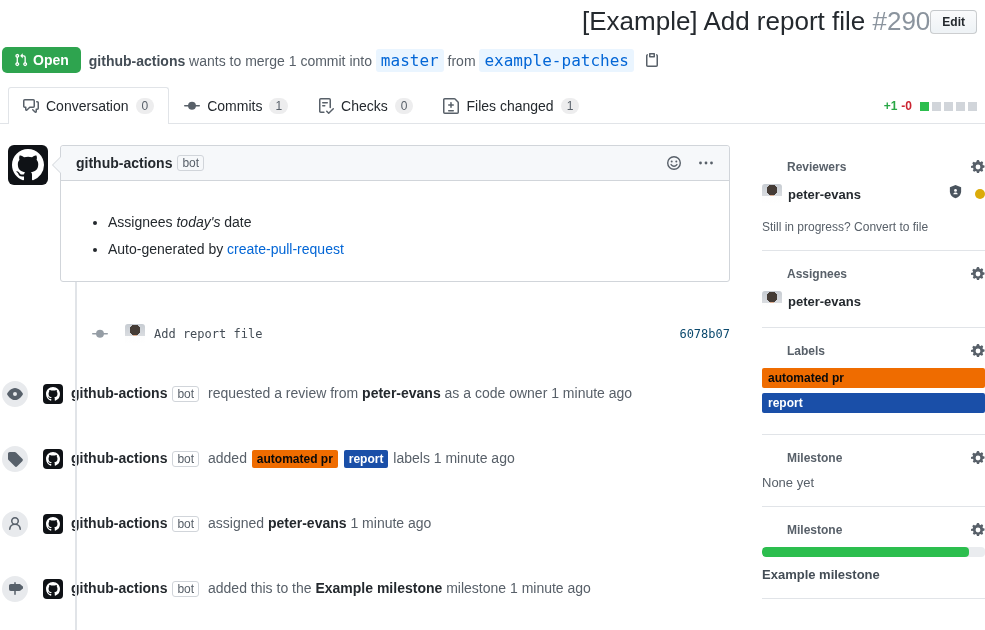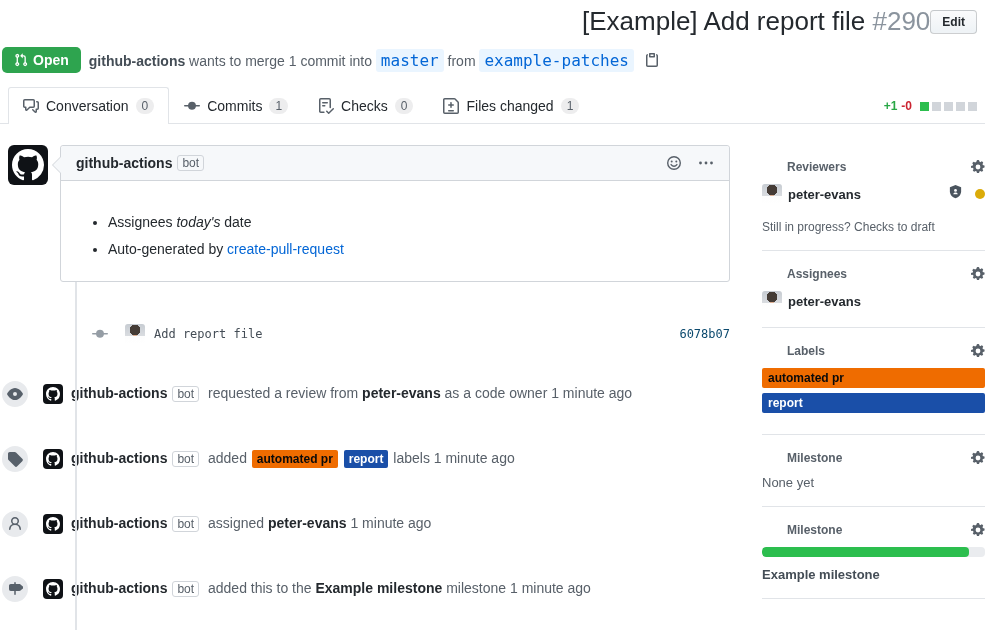--- a/index.html
+++ b/index.html
@@ -295,21 +295,21 @@
           <span class="shield">
             <svg width="15" height="15" viewBox="0 0 16 16" fill="currentColor">
                 <path d="M8 0l6 2.5v4.1c0 3.5-2.46 6.56-6 7.4-3.54-.84-6-3.9-6-7.4V2.5L8 0z"></path>
                 <circle cx="8" cy="5.8" r="1.5" fill="#fff"></circle>
                 <path d="M5.6 9.9c.2-1.3 1.2-2 2.4-2s2.2.7 2.4 2H5.6z" fill="#fff"></path>
               </svg>
           </span>
           <span class="dot"></span>
         </span>
       </div>
-      <div class="hint"><span>Still in progress? </span><span class="cvt">Checks to draft</span></div>
+      <div class="hint"><span>Still in progress? </span><span class="cvt">Convert to file</span></div>
     </div>
 
     <div class="side-section">
       <div class="side-head">
         <span>Assignees</span>
         <span class="gear">
             <svg width="14" height="14" viewBox="0 0 16 16" fill="currentColor" fill-rule="evenodd">
               <path d="M7.375 0h1.25c.369 0 .682.27.737.636l.177 1.182c.478.15.925.372 1.328.654l.957-.732a.747.747 0 01.97.071l.884.884a.747.747 0 01.07.971l-.731.956c.282.403.504.85.654 1.328l1.182.177a.747.747 0 01.636.737v1.25a.747.747 0 01-.636.737l-1.182.177c-.15.478-.372.925-.654 1.328l.732.957a.747.747 0 01-.071.97l-.884.884a.747.747 0 01-.971.07l-.956-.731a5.35 5.35 0 01-1.328.654l-.177 1.182a.747.747 0 01-.737.636h-1.25a.747.747 0 01-.737-.636l-.177-1.182a5.35 5.35 0 01-1.328-.654l-.957.732a.747.747 0 01-.97-.071l-.884-.884a.747.747 0 01-.07-.971l.731-.956a5.35 5.35 0 01-.654-1.328l-1.182-.177A.747.747 0 010 8.625v-1.25c0-.369.27-.682.636-.737l1.182-.177c.15-.478.372-.925.654-1.328l-.732-.957a.747.747 0 01.071-.97l.884-.884a.747.747 0 01.971-.07l.956.731a5.35 5.35 0 011.328-.654L6.638.636A.747.747 0 017.375 0zM8 5.25a2.75 2.75 0 100 5.5 2.75 2.75 0 000-5.5z"></path>
             </svg>
           </span>

